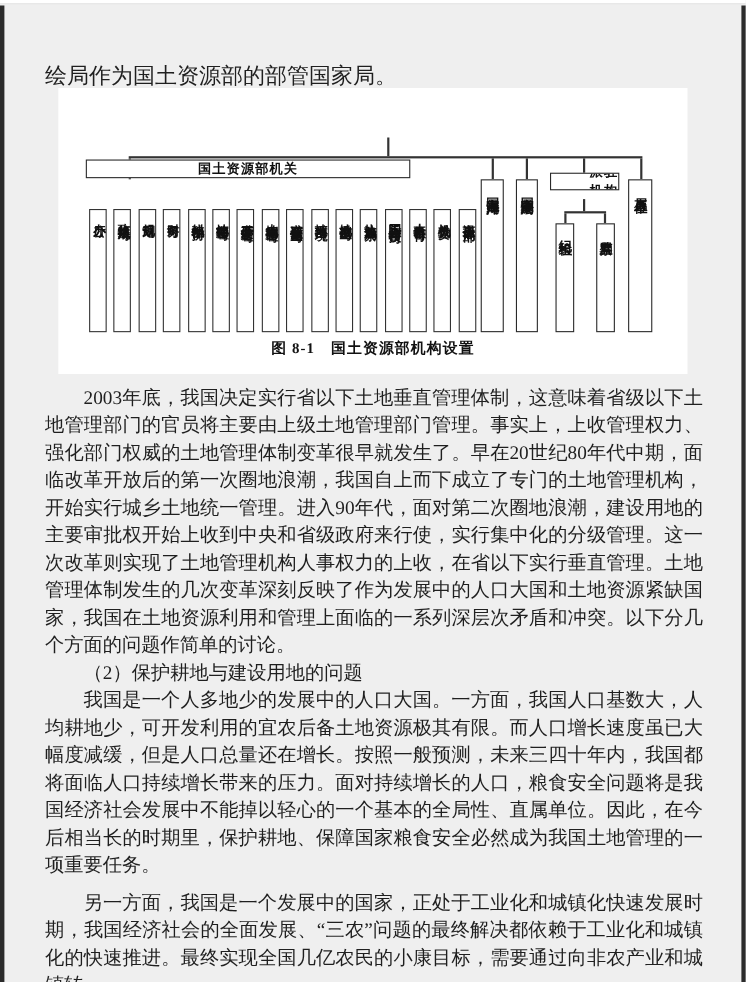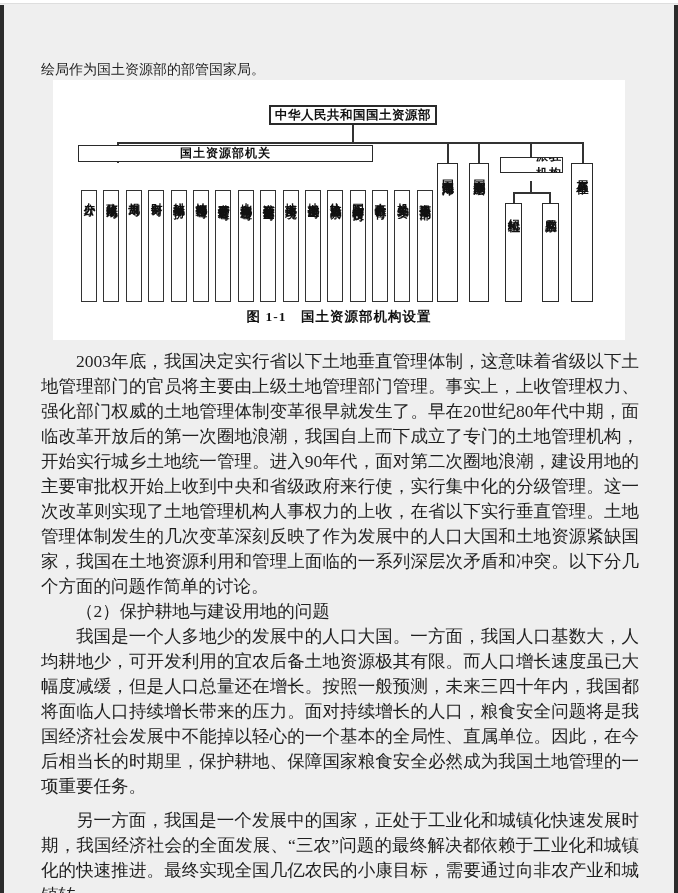--- a/index.html
+++ b/index.html
@@ -4,21 +4,21 @@
 <style>
   * { margin:0; padding:0; box-sizing:border-box; }
   html,body { width:678px; height:893px; }
   body { font-family:"Liberation Serif","DejaVu Serif",serif; background:#efefef; position:relative; overflow:hidden; }
 
   .top-strip { position:absolute; left:0; top:0; width:678px; height:4px; background:#ffffff; border-bottom:1px solid #dedede; }
   .edge { position:absolute; top:5px; bottom:0; width:4px; background:#2b2b2b; }
   .edge-left { left:0; }
   .edge-right { right:0; }
 
-  .intro-line { position:absolute; left:41px; top:57px; width:598px; font-size:14px; line-height:25px; color:#1f1f1f; }
+  .intro-line { position:absolute; left:41px; top:57px; width:598px; font-size:20px; line-height:25px; color:#1f1f1f; }
 
   
   .figure-panel { position:absolute; left:53px; top:80px; width:572px; height:260px; background:#ffffff; }
   .obox { position:absolute; border:1.5px solid #2a2a2a; background:#fff; color:#111; font-weight:bold; overflow:hidden; }
   .hcenter { display:flex; align-items:center; justify-content:center; text-align:center; }
   .line { position:absolute; background:#333; }
   .vwrap { display:flex; justify-content:center; align-items:flex-start; }
   .vtext { writing-mode:vertical-rl; text-orientation:upright; letter-spacing:1px; }
 
   .top-box { left:216px; top:25px; width:168px; height:20px; border-width:2px; font-size:12.5px; letter-spacing:0.5px; }
@@ -43,21 +43,20 @@
 <body>
 
 <div class="top-strip"></div>
 <div class="edge edge-left"></div>
 <div class="edge edge-right"></div>
 
 <div class="intro-line">绘局作为国土资源部的部管国家局。</div>
 
 <div class="figure-panel">
 
-  <div class="obox hcenter top-box">中华人民共和国国土资源部</div>
 
   <div class="line" style="left:299px; top:45px; width:2px; height:17px;"></div>
   <div class="line" style="left:64px; top:62px; width:467px; height:2px;"></div>
   <div class="line" style="left:64px;  top:64px; width:2px; height:19px;"></div>
   <div class="line" style="left:394px; top:64px; width:2px; height:19px;"></div>
   <div class="line" style="left:425px; top:64px; width:2px; height:19px;"></div>
   <div class="line" style="left:477px; top:64px; width:2px; height:21px;"></div>
   <div class="line" style="left:529px; top:64px; width:2px; height:19px;"></div>
 
   <div class="obox hcenter organ-box">国土资源部机关</div>
@@ -129,21 +128,21 @@
       <span class="vtext">纪检组</span>
     </div>
   <div class="obox vwrap sub" style="left:489px; width:17px;">
       <span class="vtext">监察局</span>
     </div>
 
   <div class="obox vwrap tall" style="left:518px; width:22px;">
       <span class="vtext">直属单位</span>
     </div>
 
-  <div class="figure-caption">图 1-1　国土资源部机构设置</div>
+  <div class="figure-caption">图 8-1　国土资源部机构设置</div>
 </div>
 
 <div class="body-text">
   <p>2003年底，我国决定实行省以下土地垂直管理体制，这意味着省级以下土地管理部门的官员将主要由上级土地管理部门管理。事实上，上收管理权力、强化部门权威的土地管理体制变革很早就发生了。早在20世纪80年代中期，面临改革开放后的第一次圈地浪潮，我国自上而下成立了专门的土地管理机构，开始实行城乡土地统一管理。进入90年代，面对第二次圈地浪潮，建设用地的主要审批权开始上收到中央和省级政府来行使，实行集中化的分级管理。这一次改革则实现了土地管理机构人事权力的上收，在省以下实行垂直管理。土地管理体制发生的几次变革深刻反映了作为发展中的人口大国和土地资源紧缺国家，我国在土地资源利用和管理上面临的一系列深层次矛盾和冲突。以下分几个方面的问题作简单的讨论。</p>
   <p>（2）保护耕地与建设用地的问题</p>
   <p>我国是一个人多地少的发展中的人口大国。一方面，我国人口基数大，人均耕地少，可开发利用的宜农后备土地资源极其有限。而人口增长速度虽已大幅度减缓，但是人口总量还在增长。按照一般预测，未来三四十年内，我国都将面临人口持续增长带来的压力。面对持续增长的人口，粮食安全问题将是我国经济社会发展中不能掉以轻心的一个基本的全局性、直属单位。因此，在今后相当长的时期里，保护耕地、保障国家粮食安全必然成为我国土地管理的一项重要任务。</p>
   <p class="gap">另一方面，我国是一个发展中的国家，正处于工业化和城镇化快速发展时期，我国经济社会的全面发展、“三农”问题的最终解决都依赖于工业化和城镇化的快速推进。最终实现全国几亿农民的小康目标，需要通过向非农产业和城镇转</p>
 </div>
 
 </body></html>

